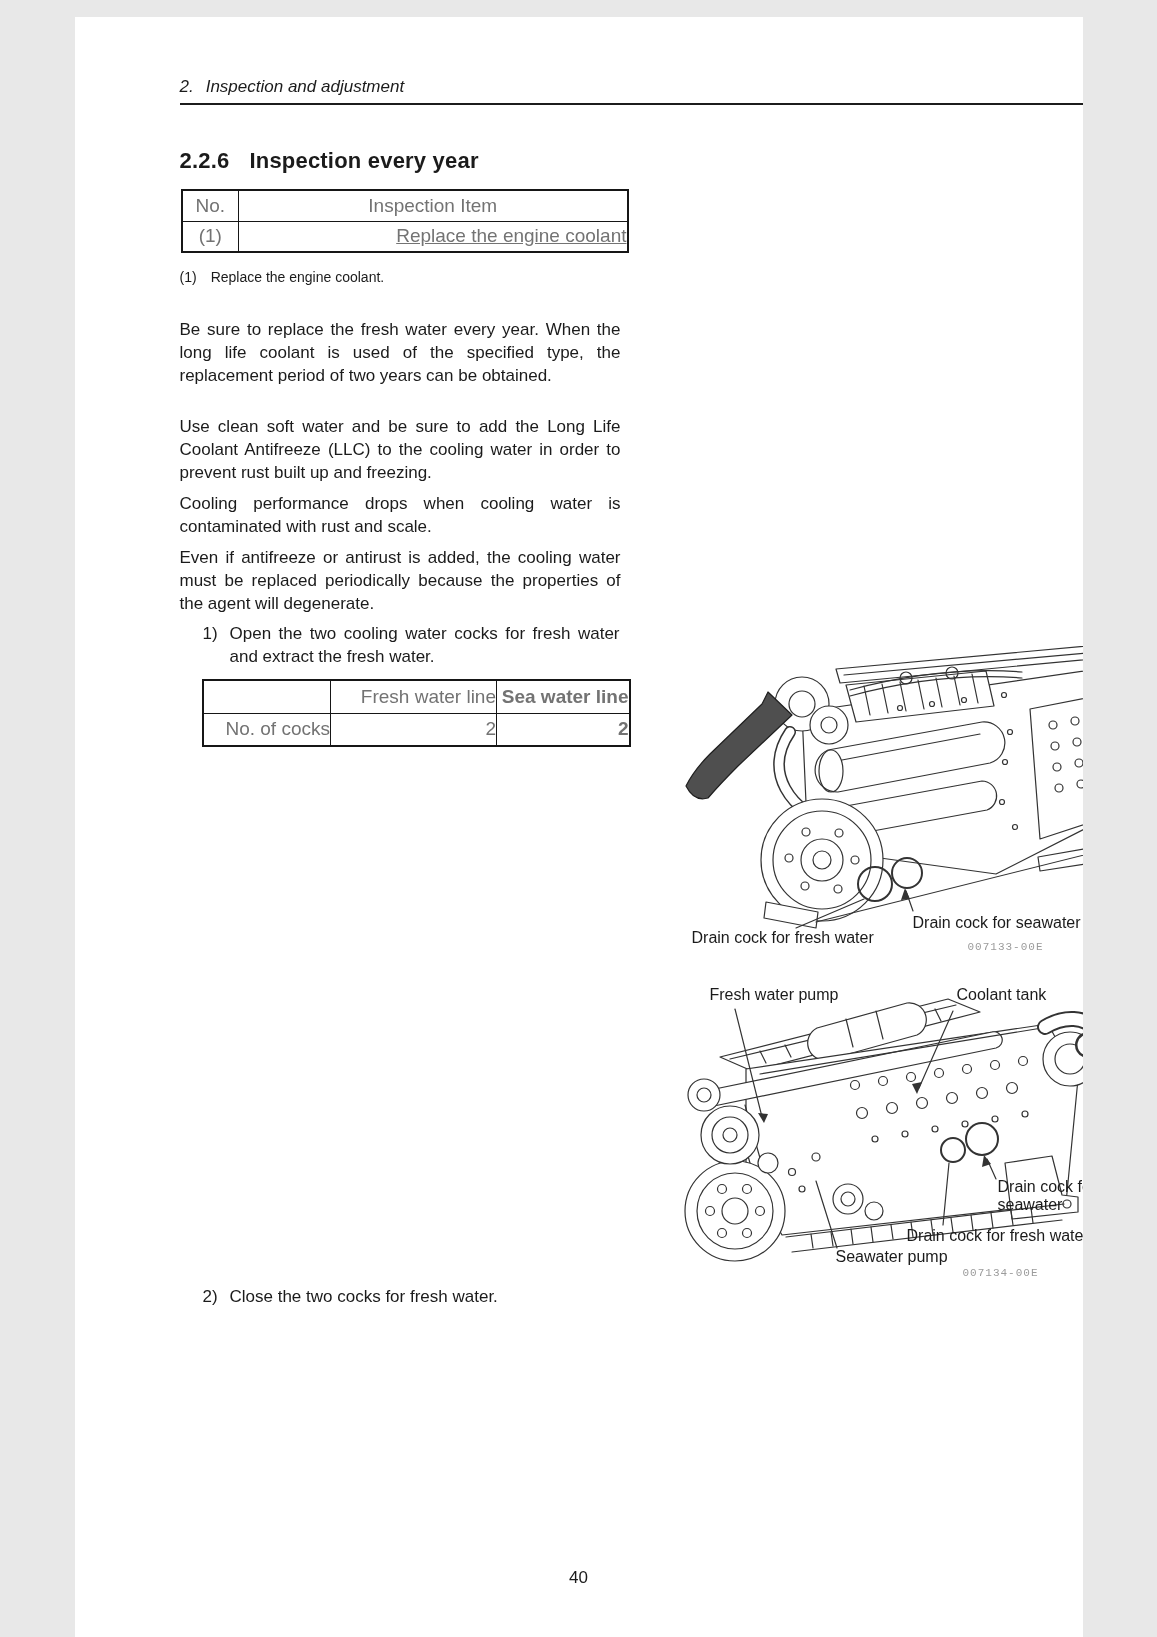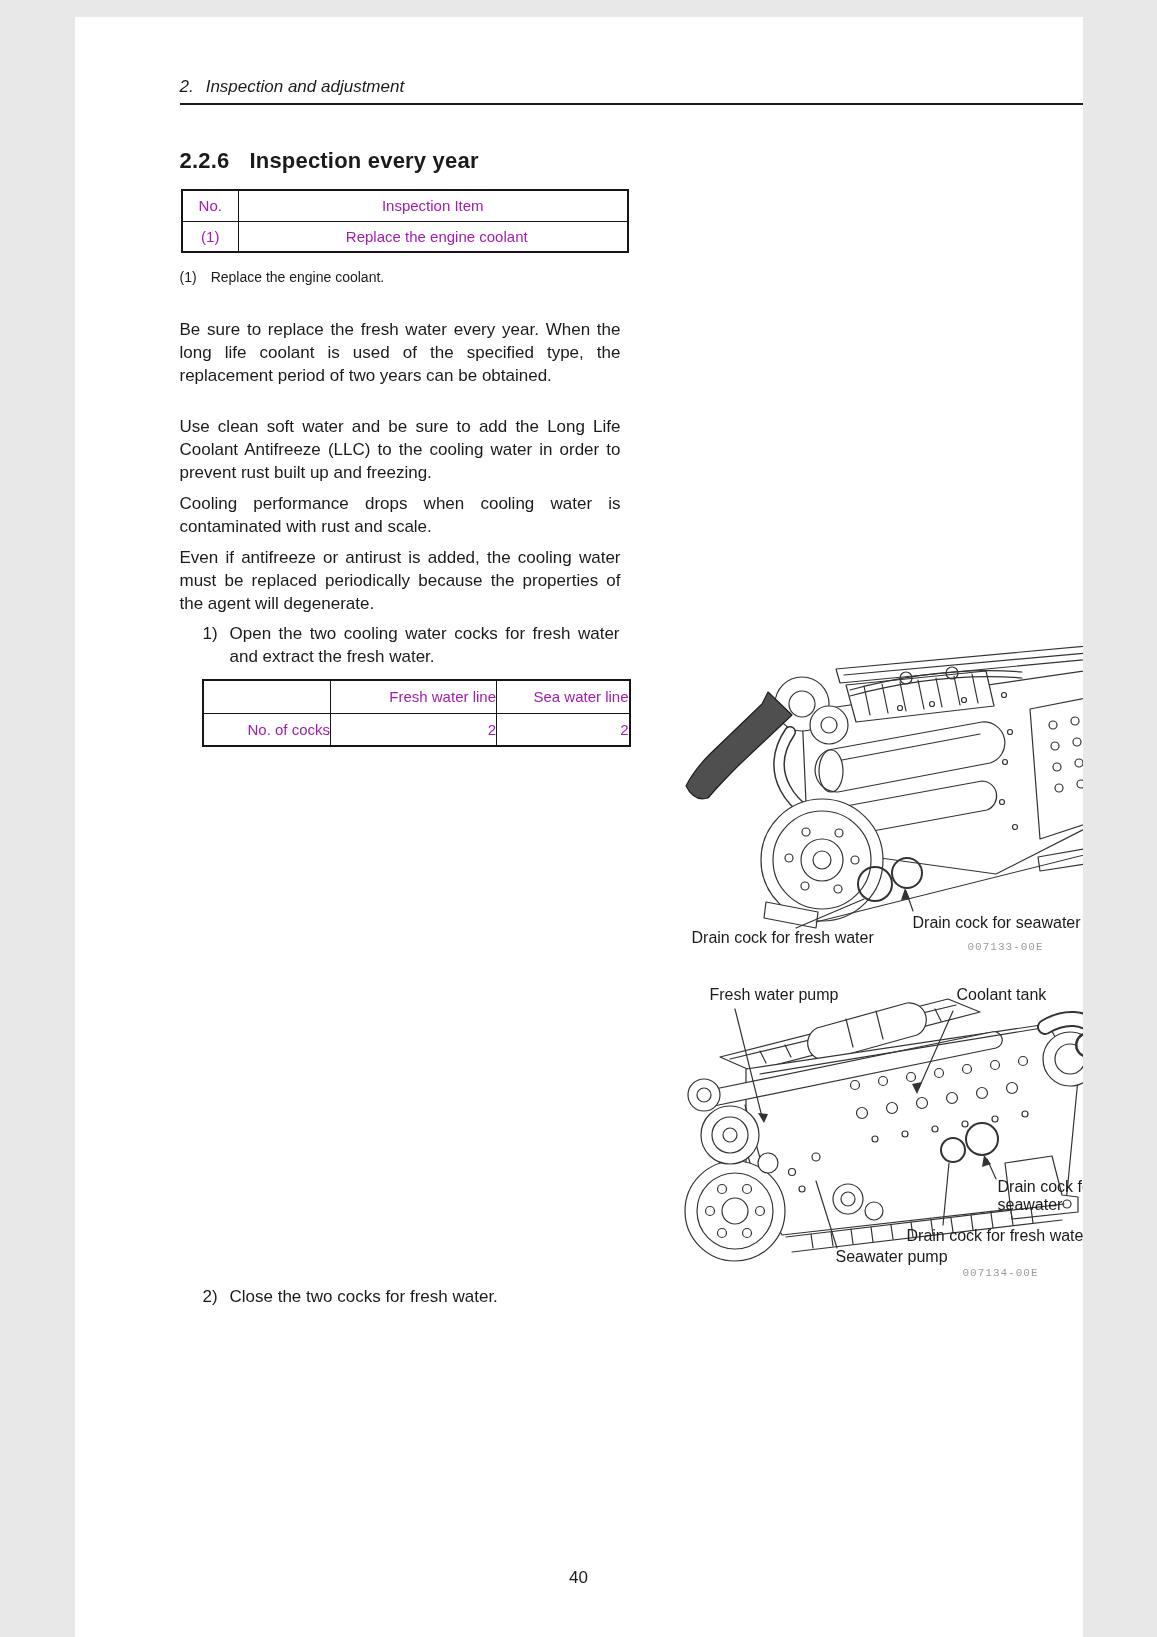--- a/index.html
+++ b/index.html
@@ -17,27 +17,27 @@
   .header-rule {
     position: absolute; left: 105px; top: 86px; width: 945px; height: 2px;
     background: #1c1c1c;
   }
   .section-title {
     position: absolute; left: 105px; top: 131px;
     font-size: 22px; font-weight: bold; letter-spacing: 0.2px;
   }
   .section-title .num { margin-right: 20px; }
 
-  table { border-collapse: collapse; font-size: 15px; color: #a21caf; }
+  table { border-collapse: collapse; font-size: 19px; color: #737373; }
   .tbl1 { position: absolute; left: 106px; top: 172px; }
   .tbl1 td { border: 1.5px solid #161616; height: 31px; }
   .tbl1 .c-no { width: 57px; text-align: center; }
   .tbl1 .c-item { width: 389px; }
   .tbl1 .c-item.hd { text-align: center; }
-  .tbl1 .c-item.bd { text-align: center; padding-left: 8px; }
+  .tbl1 .c-item.bd { text-align: right; padding-left: 8px; text-decoration: underline; }
   .tbl1, .tbl2 { border: 2px solid #161616; }
 
   .sub-heading {
     position: absolute; left: 105px; top: 252px;
     font-size: 14px;
   }
   .sub-heading .marker { margin-right: 14px; }
 
   .para {
     position: absolute; left: 105px; width: 441px;
@@ -52,21 +52,21 @@
   .step .marker { width: 27px; flex: 0 0 27px; }
   .step .txt { width: 390px; text-align: justify; }
   .step1 { top: 605px; }
   .step2 { top: 1268px; }
   .step .line1 { text-align: left; }
 
   .tbl2 { position: absolute; left: 127px; top: 662px; }
   .tbl2 td { border: 1.5px solid #161616; height: 33px; text-align: right; }
   .tbl2 .c0 { width: 128px; }
   .tbl2 .c1 { width: 166px; }
-  .tbl2 .c2 { width: 133px; }
+  .tbl2 .c2 { width: 133px; font-weight: bold; }
 
   .figure { position: absolute; width: 505px; }
   .fig1 { left: 575px; top: 595px; height: 348px; }
   .fig2 { left: 575px; top: 950px; height: 320px; }
   .figure svg { position: absolute; left: 0; top: 0; }
   .fig-label {
     position: absolute; font-size: 16px; line-height: 18px;
     color: #1b1b1b; white-space: nowrap;
   }
   .fig-code {

